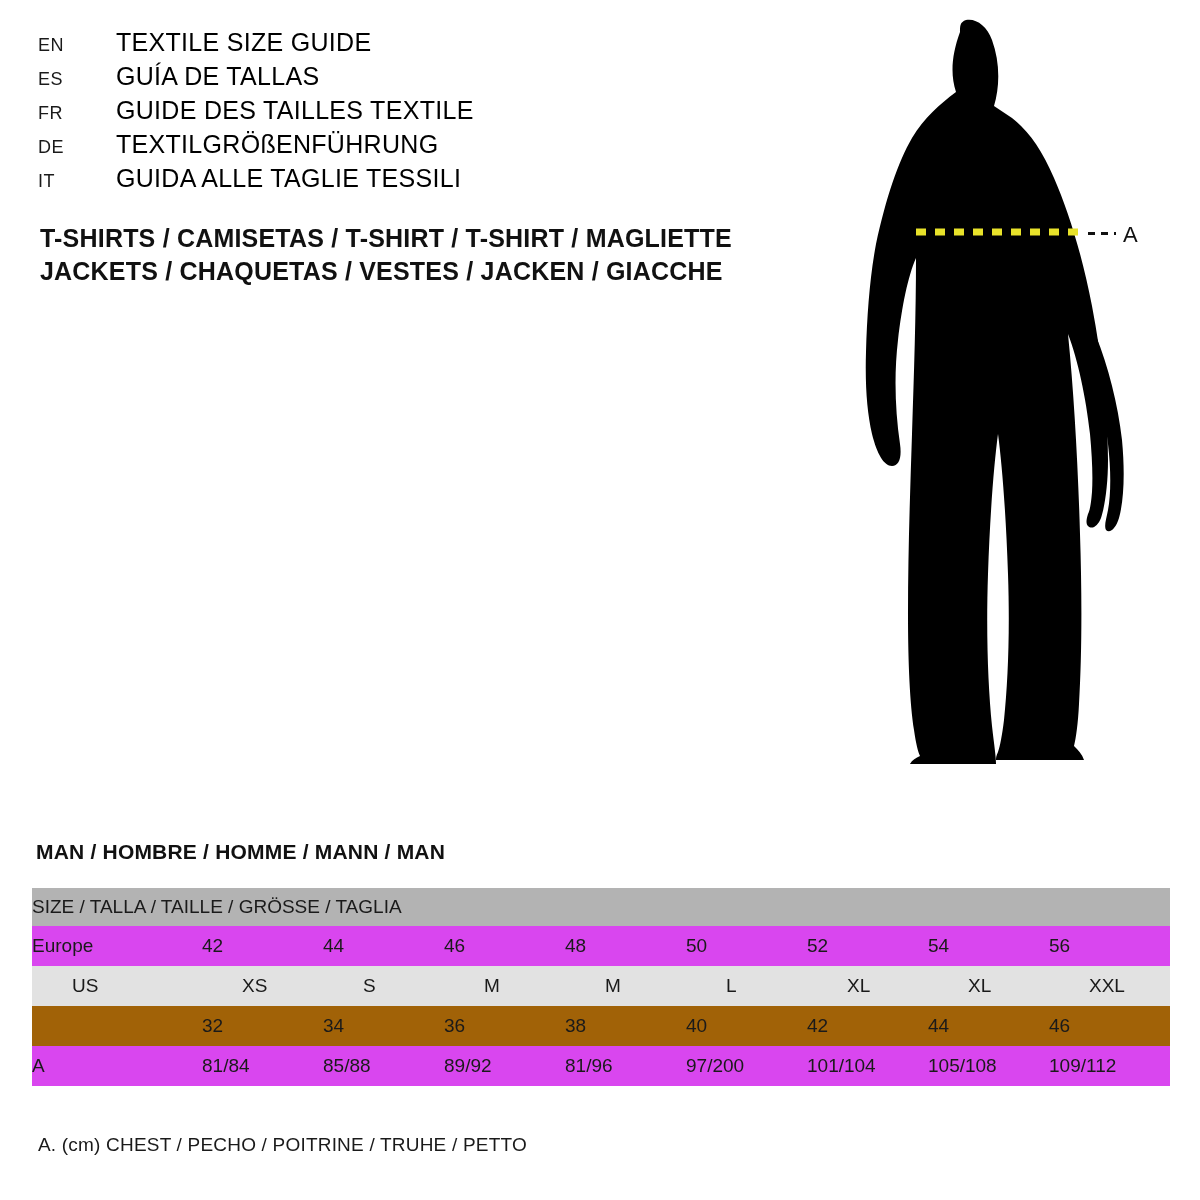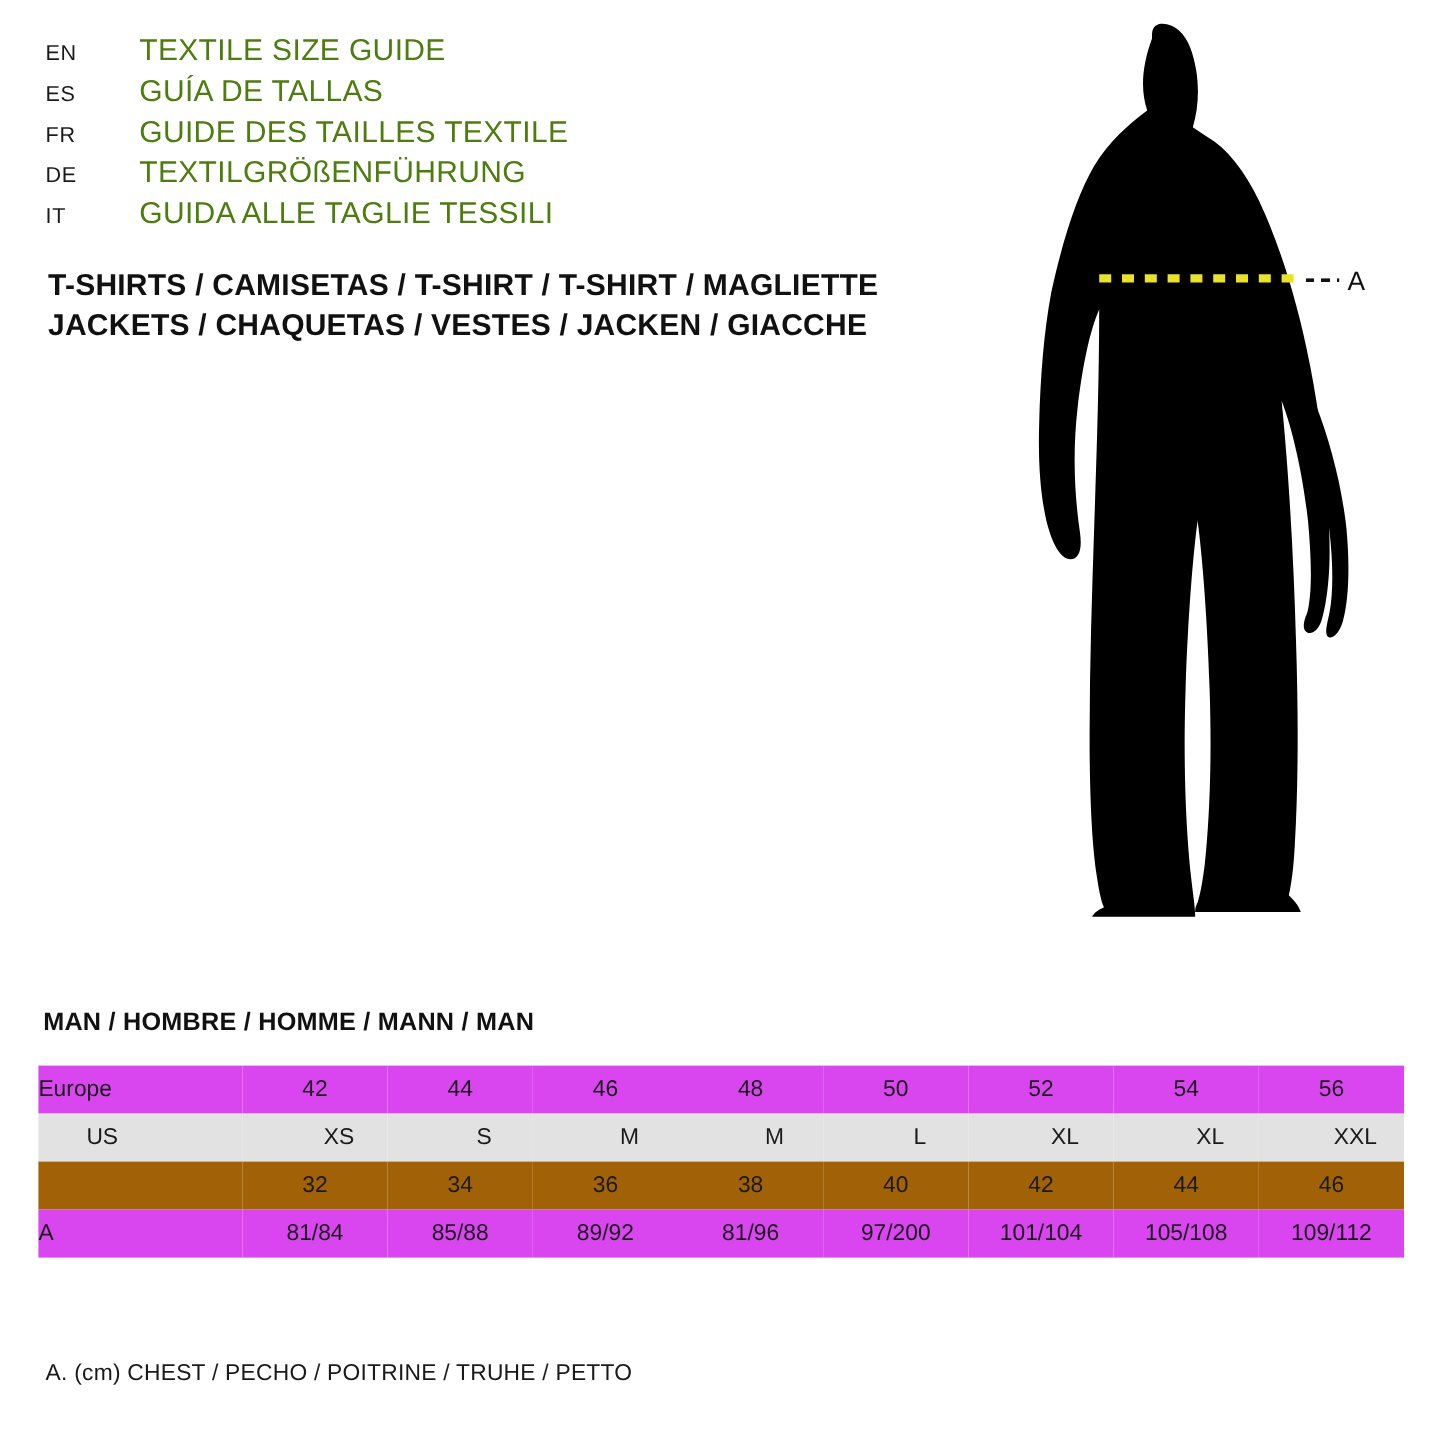--- a/index.html
+++ b/index.html
@@ -32,21 +32,21 @@
   .lang-code {
     width: 78px;
     flex: 0 0 78px;
     font-size: 18px;
     letter-spacing: 0.5px;
     color: #1a1a1a;
   }
   .lang-text {
     font-size: 25px;
     letter-spacing: 0.3px;
-    color: #4d7c0f;
+    color: #000000;
     white-space: nowrap;
   }
 
   .category-block {
     position: absolute;
     left: 20px;
     top: 222px;
     width: 760px;
     margin-left: 20px;
   }
@@ -110,21 +110,21 @@
     color: #1a1a1a;
     padding: 7px 0 7px 0;
     height: 26px;
   }
   td.rowhead {
     text-align: left;
     padding-left: 10px;
     width: 170px;
   }
   td.cell {
-    text-align: center;
+    text-align: left;
   }
   tr.head-row td {
     background: #b3b3b3;
     font-size: 19px;
     padding-top: 6px;
     padding-bottom: 6px;
   }
   tr.shaded td {
     background: #e2e2e2;
     padding-left: 40px;
@@ -248,20 +248,23 @@
     <col style="width:121px">
       <col style="width:121px">
       <col style="width:121px">
       <col style="width:121px">
     <col style="width:121px">
       <col style="width:121px">
       <col style="width:121px">
       <col style="width:121px">
   </colgroup>
   <tbody>
+    <tr class="head-row">
+      <td class="rowhead" colspan="9">SIZE / TALLA / TAILLE / GRÖSSE / TAGLIA</td>
+    </tr>
 
     <tr class="plain">
       <td class="rowhead">Europe</td>
       <td class="cell">42</td>
       <td class="cell">44</td>
       <td class="cell">46</td>
       <td class="cell">48</td>
       <td class="cell">50</td>
       <td class="cell">52</td>
       <td class="cell">54</td>

